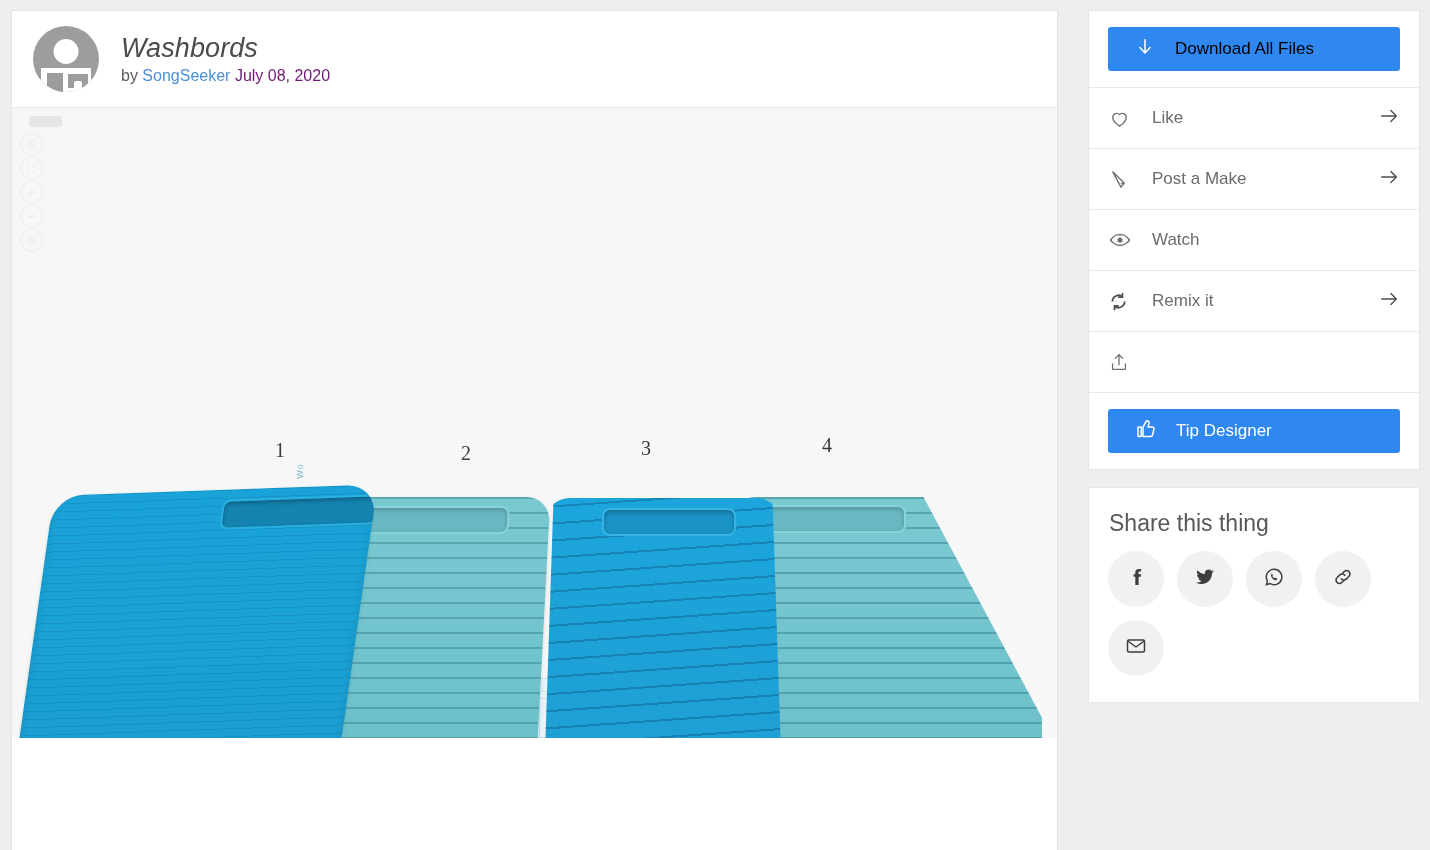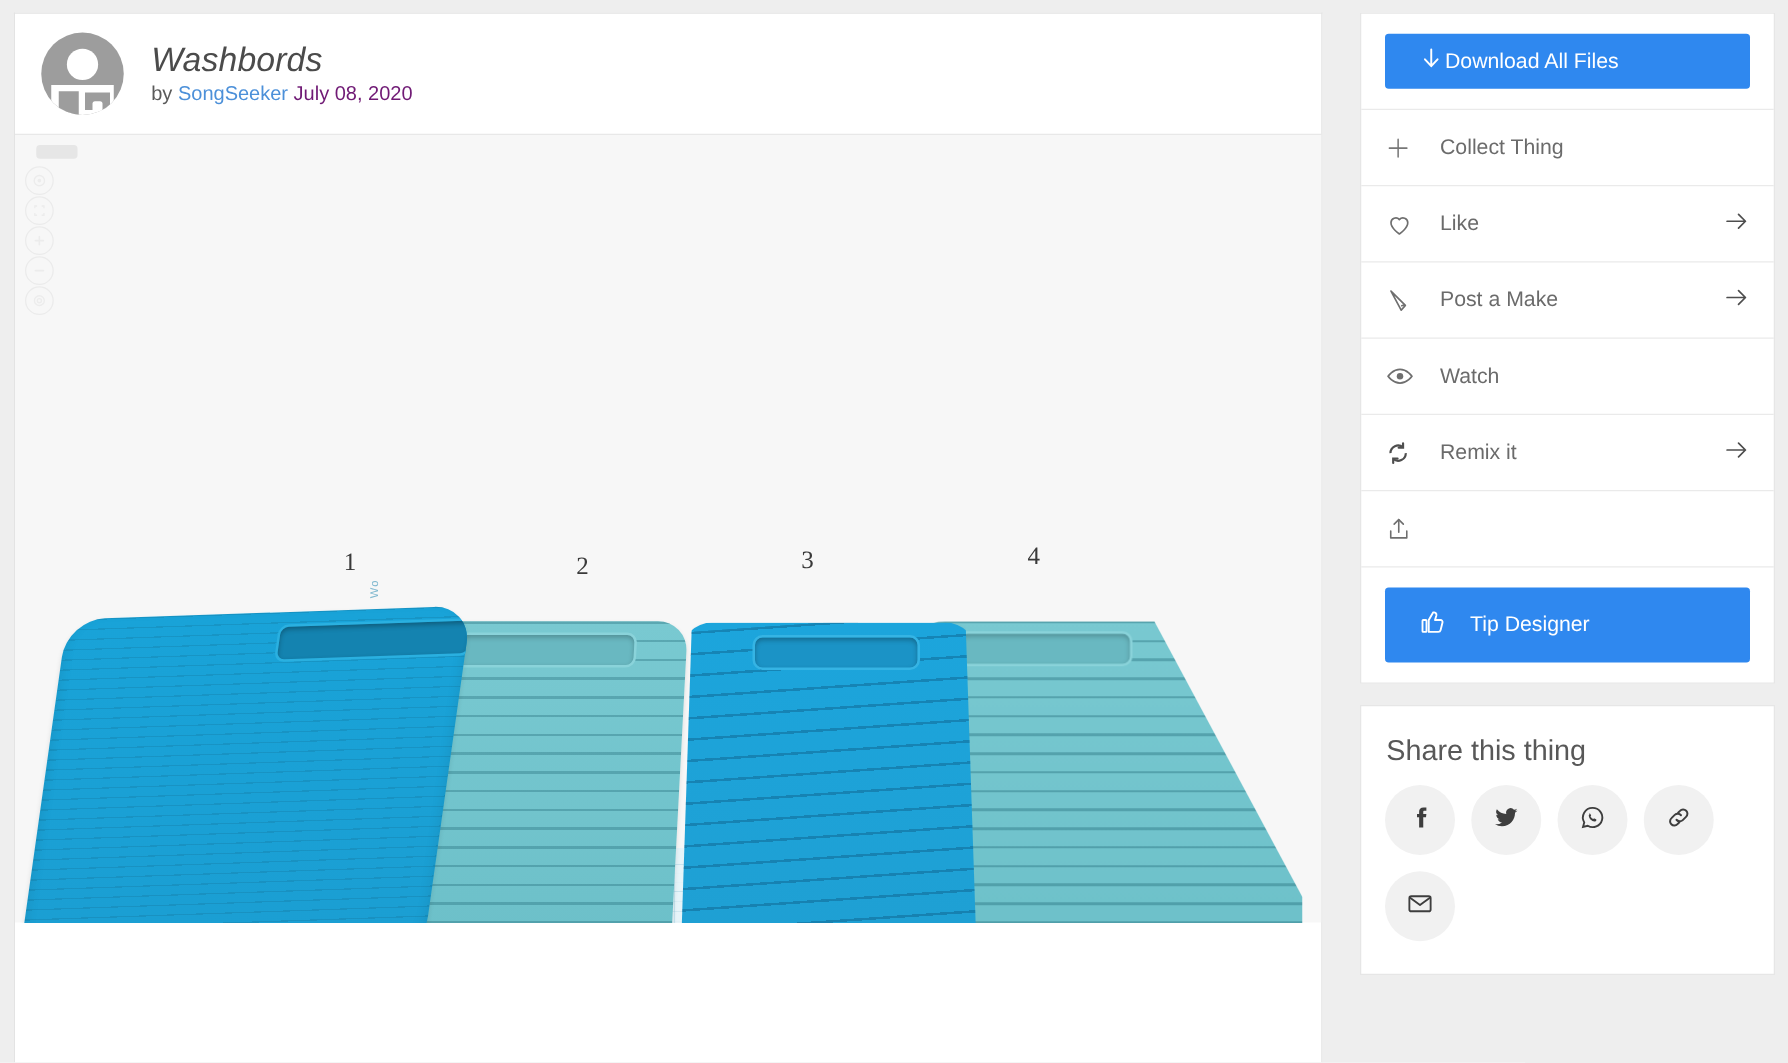--- a/index.html
+++ b/index.html
@@ -90,30 +90,30 @@
     clip-path:polygon(0 0,62% 0,100% 78%,100% 100%,0 100%);
     box-shadow:0 2px 4px rgba(0,0,0,.12);overflow:hidden;}
   .b4b .ridges{position:absolute;inset:0;background:repeating-linear-gradient(to bottom,rgba(20,90,105,.33) 0 2px,transparent 2px 15px);}
   .b4b .hdl{left:36px;top:8px;width:136px;height:24px;background:#69b8c1;box-shadow:inset 0 2px 4px rgba(0,0,0,.22);border:2px solid #8ad3da;}
 
   
   .sidebar{position:absolute;left:1088px;top:10px;width:332px;}
   .card{background:#ffffff;border:1px solid #e6e6e6;box-sizing:border-box;}
 
   .dl-btn{margin:16px 19px 0 19px;height:44px;background:#2f88ef;border-radius:3px;display:flex;align-items:center;padding-left:26px;box-sizing:border-box;cursor:pointer;}
-  .dl-btn .lbl{color:#ffffff;font-size:17px;}
+  .dl-btn .lbl{color:#000000;font-size:17px;margin-left:19px;}
   .dl-pad{height:16px;}
 
   .srow{height:61px;border-top:1px solid #eaeaea;display:flex;align-items:center;padding:0 19px 0 19px;box-sizing:border-box;cursor:pointer;}
   .srow .ic{width:28px;display:flex;align-items:center;justify-content:flex-start;color:#6f6f6f;flex:none;}
   .srow .lbl{font-size:17px;color:#6b6b6b;margin-left:16px;flex:1;}
   .srow .arw{color:#4e4e4e;}
 
   .tip-wrap{border-top:1px solid #eaeaea;padding:16px 19px;}
-  .tip-btn{height:60px;background:#2f88ef;border-radius:3px;display:flex;align-items:center;padding-left:26px;box-sizing:border-box;cursor:pointer;text-align:center;}
+  .tip-btn{height:44px;background:#2f88ef;border-radius:3px;display:flex;align-items:center;padding-left:26px;box-sizing:border-box;cursor:pointer;text-align:center;}
   .tip-btn .lbl{color:#ffffff;font-size:17px;margin-left:18px;}
 
   .share-card{margin-top:17px;padding:22px 19px 26px 19px;}
   .share-title{font-size:23px;color:#585858;margin:0 0 14px 1px;font-weight:400;}
   .share-grid{display:flex;flex-wrap:wrap;gap:13px;width:278px;}
   .sbtn{width:56px;height:56px;border-radius:50%;background:#f1f1f1;display:flex;align-items:center;justify-content:center;cursor:pointer;color:#3e3e3e;}
 </style>
 </head>
 <body>
 
@@ -208,28 +208,20 @@
       <div class="dl-btn">
         <span>
           <svg width="22" height="22" viewBox="0 0 24 24" fill="none" stroke="#ffffff" stroke-width="1.7" stroke-linecap="round" stroke-linejoin="round">
               <path d="M12 4v14M6.5 12.5L12 18.5l5.5-6"></path>
             </svg>
         </span>
         <span class="lbl">Download All Files</span>
       </div>
       <div class="dl-pad"></div>
 
-      <div class="srow">
-        <span class="ic">
-          <svg width="21" height="21" viewBox="0 0 24 24" fill="none" stroke="#777" stroke-width="1.4" stroke-linecap="round">
-              <path d="M12 4v16M4 12h16"></path>
-            </svg>
-        </span>
-        <span class="lbl">Collect Thing</span>
-      </div>
 
       <div class="srow">
         <span class="ic">
           <svg width="23" height="23" viewBox="0 0 24 24" fill="none" stroke="#6f6f6f" stroke-width="1.4" stroke-linejoin="round">
               <path d="M12 20s-7-4.6-7-9.3A4 4 0 0 1 12 8a4 4 0 0 1 7 2.7C19 15.4 12 20 12 20z"></path>
             </svg>
         </span>
         <span class="lbl">Like</span>
         <span class="arw">
           <svg width="22" height="22" viewBox="0 0 24 24" fill="none" stroke="#4e4e4e" stroke-width="1.5" stroke-linecap="round" stroke-linejoin="round">

